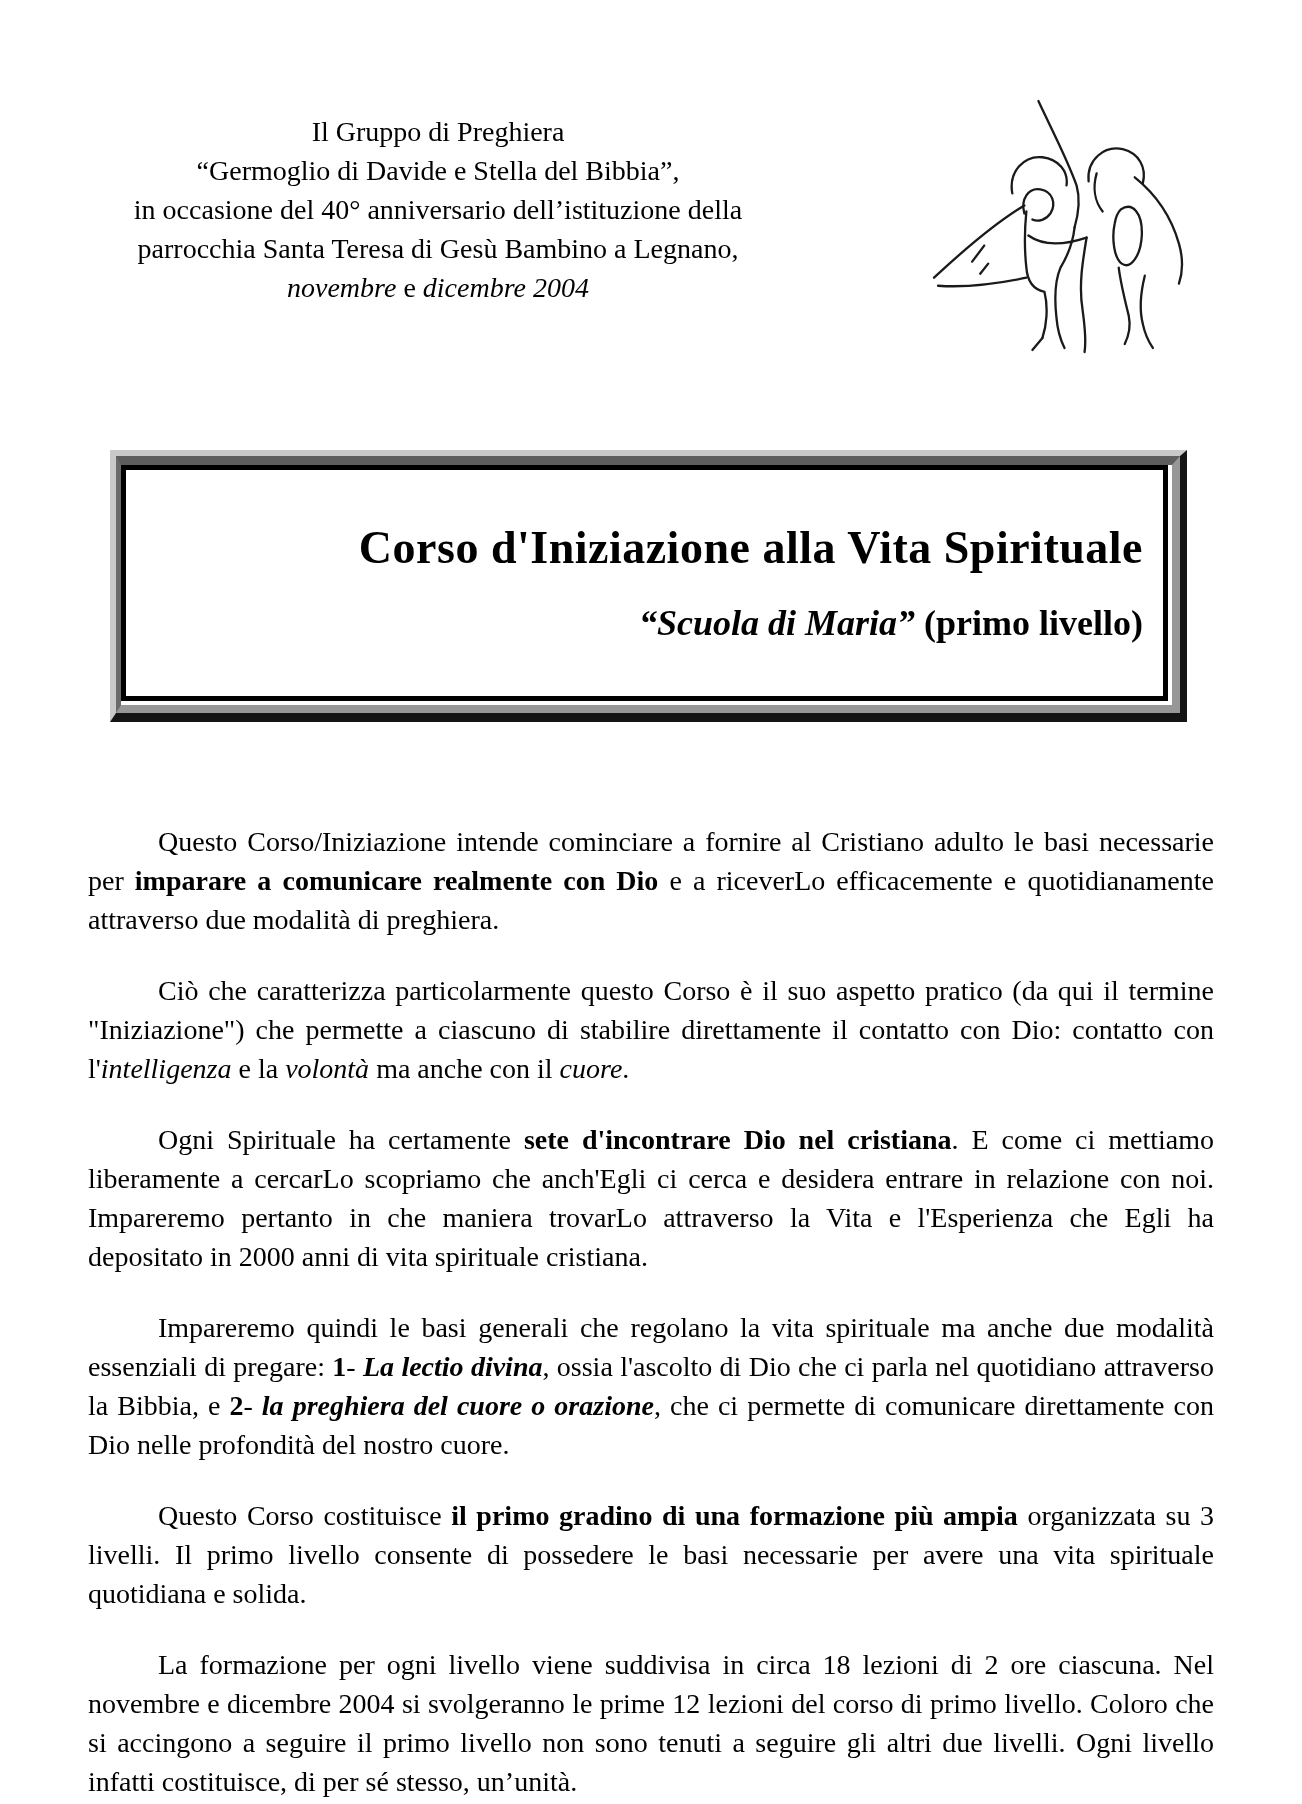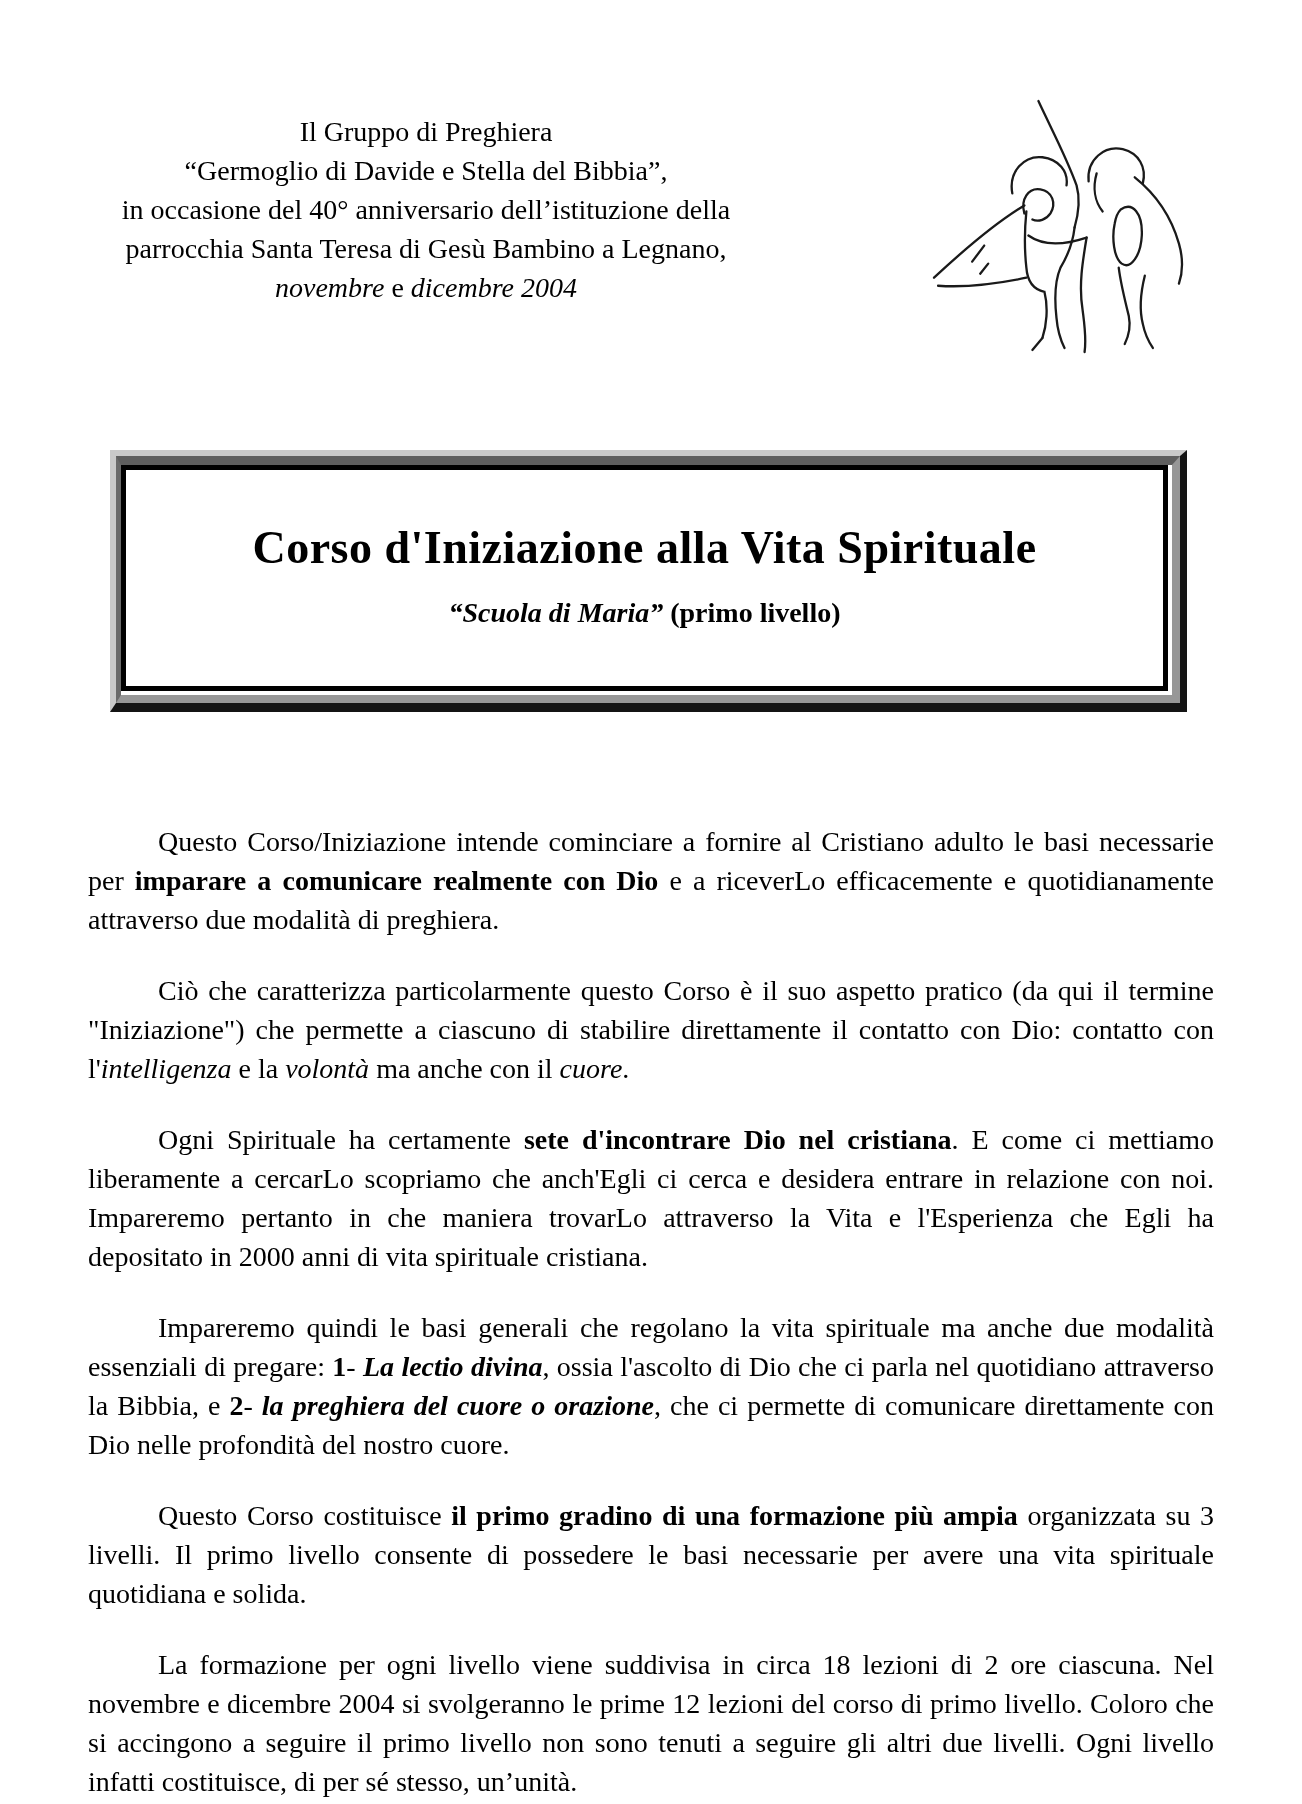--- a/index.html
+++ b/index.html
@@ -5,21 +5,21 @@
   html,body{margin:0;padding:0;background:#ffffff;}
   body{
     width:1302px;height:1804px;position:relative;overflow:hidden;
     font-family:"Liberation Serif", serif;color:#000;
   }
   .page{position:absolute;inset:0;background:#fff;}
 
   
   .header-block{
     position:absolute;top:112px;left:0;width:852px;
-    text-align:center;font-size:28px;line-height:39px;
+    text-align:center;font-size:28px;line-height:39px;padding-left:12px;
   }
   .header-line{white-space:nowrap;}
 
   
   .illustration{position:absolute;left:928px;top:84px;width:266px;height:278px;}
   .illustration svg{width:100%;height:100%;}
 
   
   .tbox{
     position:absolute;left:110px;top:450px;width:1077px;box-sizing:border-box;
@@ -27,27 +27,27 @@
     border-color:#c9c9c9 #141414 #141414 #c9c9c9;
     background:#fff;
   }
   .tbox-mid{
     border-style:solid;border-width:9px 8px 8px 5px;
     border-color:#5e5e5e #979797 #979797 #6a6a6a;
     background:#fff;
   }
   .tbox-inner{
     border:5px solid #000;margin:0 4px 4px 0;background:#fff;
-    padding:52px 20px 56px;text-align:center;
+    padding:52px 20px 56px;text-align:right;
   }
   .box-title{
     font-size:46px;font-weight:bold;line-height:52px;letter-spacing:0.5px;
   }
   .box-subtitle{
-    margin-top:22px;font-size:28px;line-height:34px;
+    margin-top:32px;font-size:36px;line-height:34px;
   }
 
   
   .content{
     position:absolute;top:822px;left:76px;width:1150px;
     font-size:28px;line-height:39px;text-align:justify;
   }
   .content p{margin:0 12px 32px;text-indent:70px;}
 
   .run-bold{font-weight:bold;}

